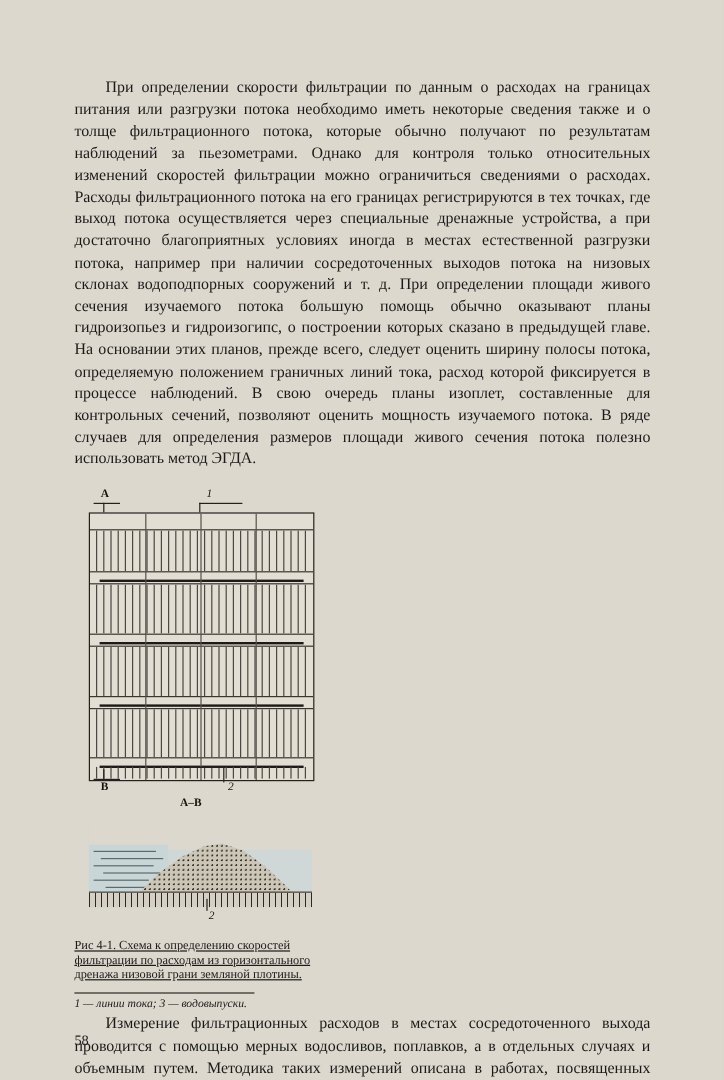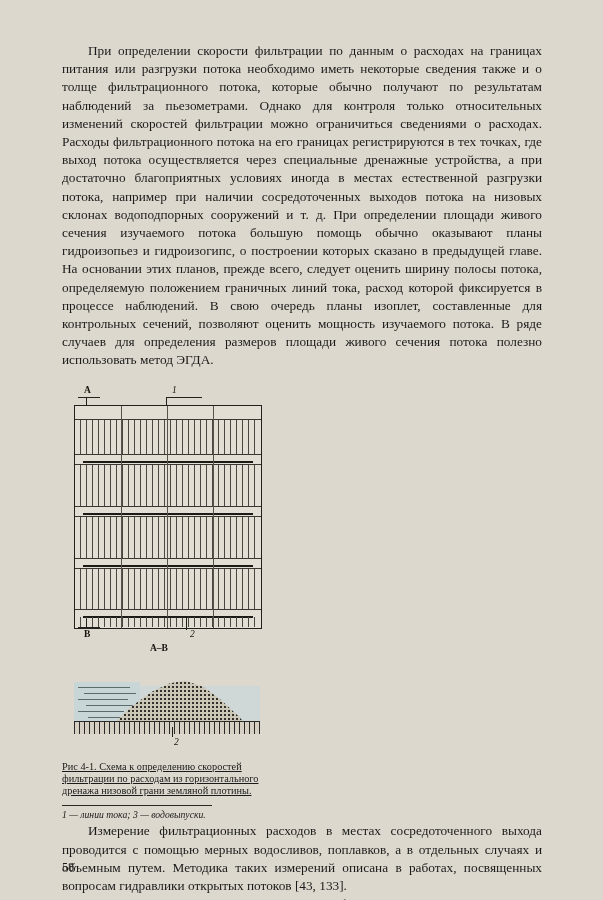--- a/index.html
+++ b/index.html
@@ -28,21 +28,21 @@
     height: 810px;
   }
   p {
     margin: 0;
     font-size: 13.3px;
     line-height: 18.2px;
     text-align: justify;
     text-justify: inter-word;
     hyphens: manual;
   }
-  .indent { text-indent: 26px; }
+  .indent { text-indent: 26px; margin-top: 22px; }
 
   
   .top-block { width: 480px; }
 
   
   .fig-wrap {
     position: relative;
     width: 480px;
     margin-top: 1px;
   }

